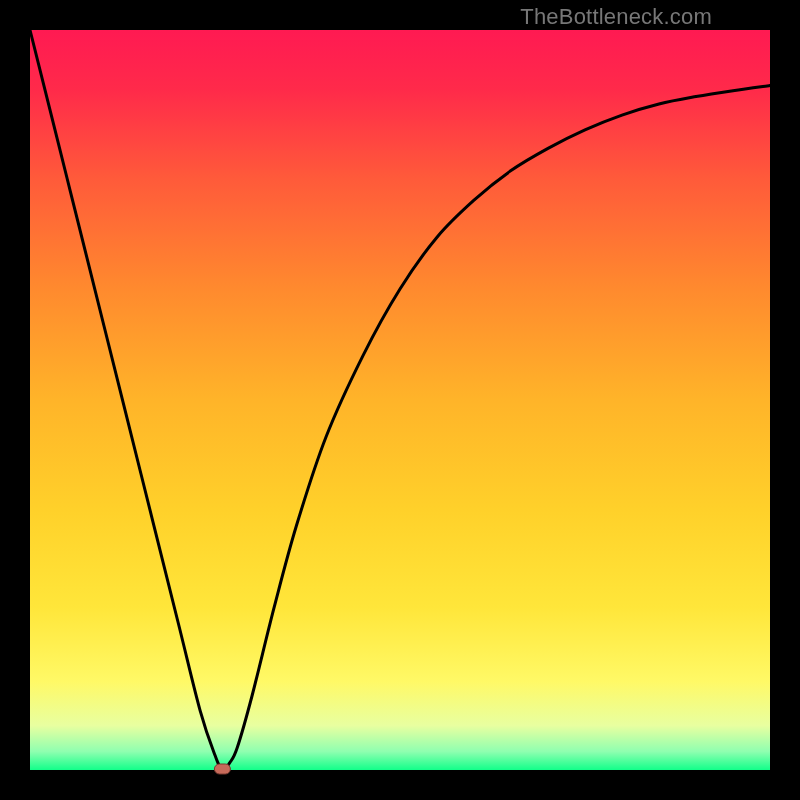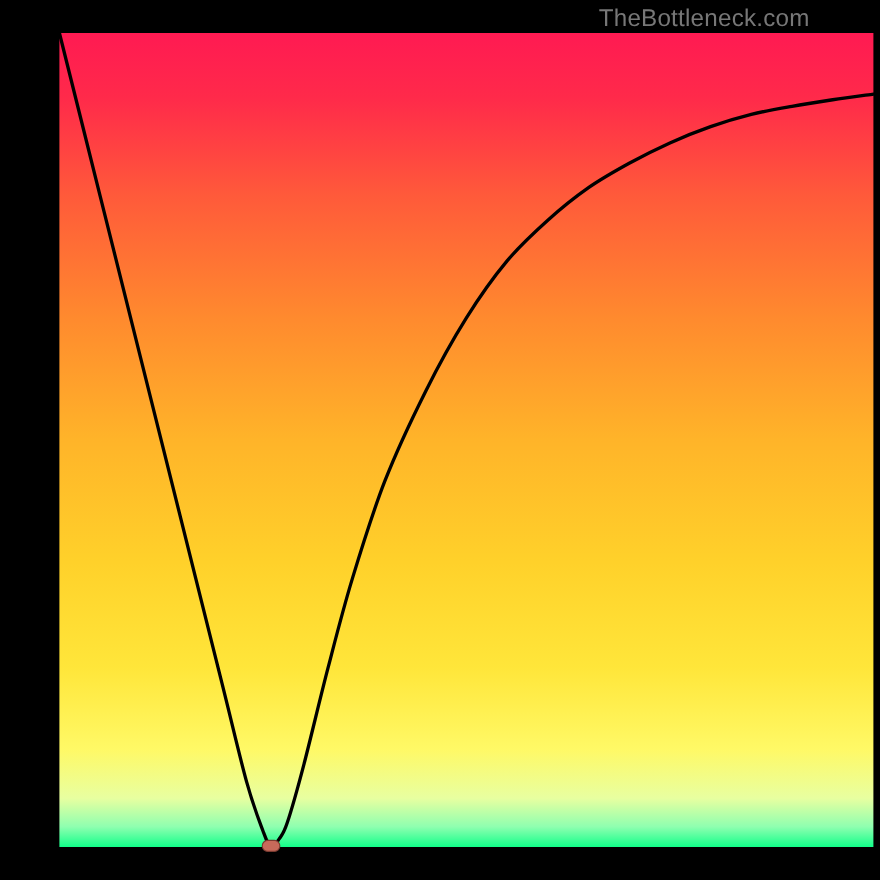--- a/index.html
+++ b/index.html
@@ -8,21 +8,20 @@
     width: 800px;
     height: 800px;
     overflow: hidden;
     background: #000;
     font-family: Arial, Helvetica, sans-serif;
   }
   .canvas-wrap {
     position: relative;
     width: 722px;
     height: 800px;
-    margin-left: 24px;
   }
   svg {
     display: block;
   }
   .watermark {
     position: absolute;
     top: 4px;
     right: 10px;
     color: #777;
     font-size: 22px;

